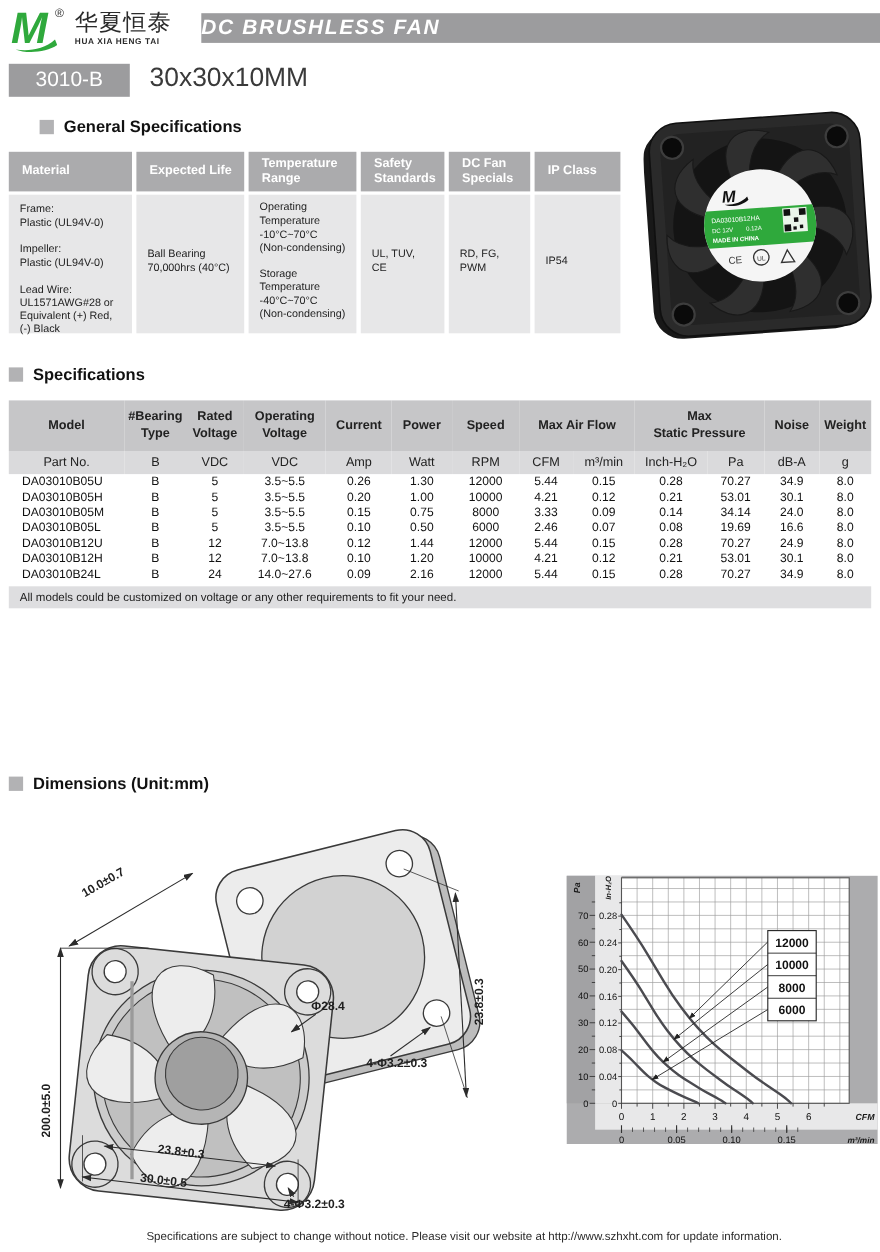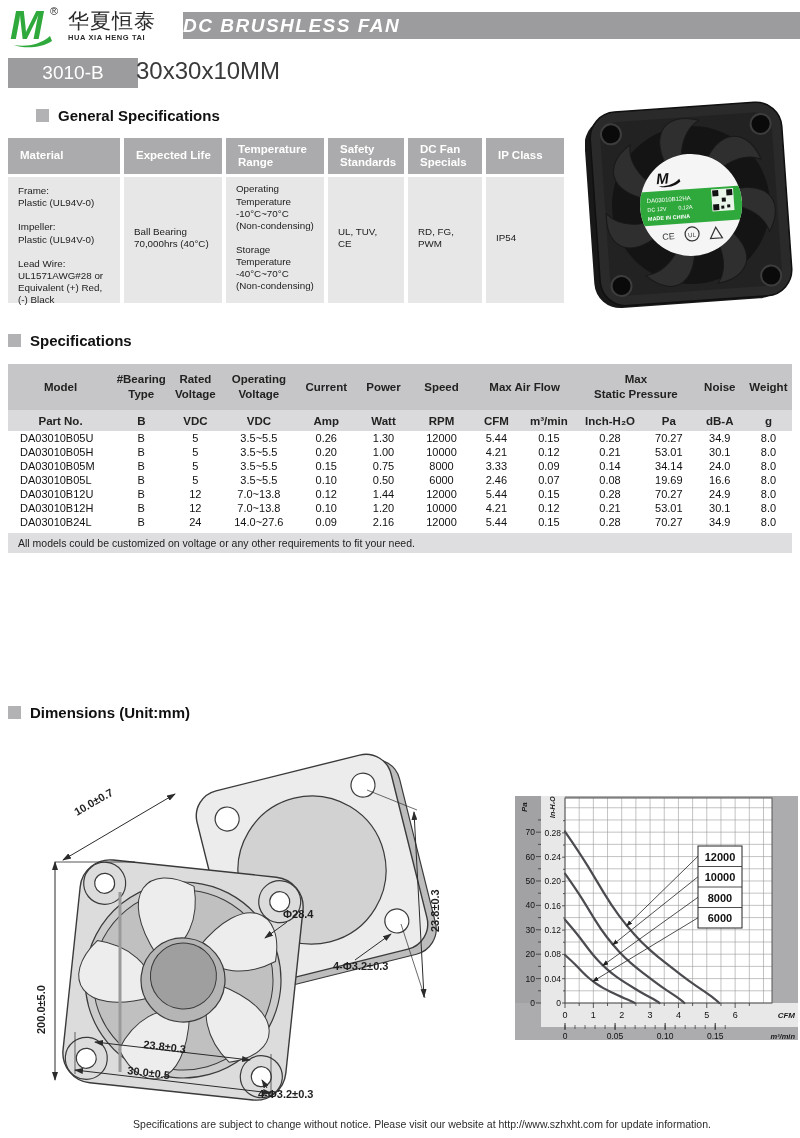--- a/index.html
+++ b/index.html
@@ -9,21 +9,21 @@
 
   
   .banner{left:183px;top:12px;width:617px;height:27px;background:#9c9c9e;
           color:#fff;font-weight:bold;font-size:19px;letter-spacing:1.5px;
           line-height:27px;box-sizing:border-box;font-style:italic;}
   .logo{left:10px;top:3px;width:170px;height:46px;display:flex;align-items:center;}
   .logo-txt{margin-left:6px;line-height:1;}
   .logo-zh{font-size:21px;font-weight:normal;color:#2b2b2b;letter-spacing:1px;}
   .logo-en{font-size:7.5px;font-weight:bold;color:#2b2b2b;letter-spacing:0.6px;margin-top:3px;}
 
-  .badge{left:8px;top:58px;width:130px;height:30px;background:#9c9c9e;color:#fff;
+  .badge{left:8px;top:58px;width:110px;height:30px;background:#9c9c9e;color:#fff;
          font-size:19px;text-align:center;line-height:30px;}
   .size{left:136px;top:57px;font-size:24px;color:#3a3a3a;font-weight:500;}
 
   .sec-head{display:flex;align-items:center;gap:9px;font-size:15px;font-weight:bold;color:#111;}
   .bullet{width:13px;height:13px;background:#b2b2b4;flex:0 0 13px;}
 
   
   .gtable{left:8px;top:138px;width:552px;}
   .grow{display:grid;grid-template-columns:112px 98px 98px 76px 74px 78px;column-gap:4px;}
   .gth{background:#ababad;color:#fff;font-weight:bold;font-size:11.5px;height:36px;
@@ -32,21 +32,21 @@
        padding:8px 4px 4px 10px;box-sizing:border-box;white-space:pre-line;display:flex;}
   .gtd.vc{align-items:center;padding-top:0;}
   .ggap{height:3px;}
 
   
   .stable-wrap{left:8px;top:364px;width:784px;}
   table.spec{border-collapse:collapse;table-layout:fixed;width:784px;}
   table.spec th,table.spec td{padding:0;font-family:"Liberation Sans",sans-serif;}
   .sh1{background:#c6c6c8;color:#222;font-size:11.5px;font-weight:600;height:46px;
        white-space:pre-line;line-height:1.3;text-align:center;vertical-align:middle;}
-  .sh2{background:#dadadc;color:#222;font-size:11.5px;font-weight:700;height:21px;
+  .sh2{background:#dadadc;color:#222;font-size:11.5px;font-weight:400;height:21px;
        text-align:center;vertical-align:middle;}
   .sd{font-size:11px;color:#111;height:14px;text-align:center;vertical-align:middle;}
   .sd.model{text-align:left;padding-left:12px;}
   .note{width:784px;background:#dedee0;font-size:10.5px;color:#222;margin-top:4px;
         padding:4px 10px;box-sizing:border-box;}
 
   .footer{left:0;top:1118px;width:800px;text-align:center;font-size:10.5px;color:#2b2b2b;padding-left:22px;}
 
   svg text{font-family:"Liberation Sans",sans-serif;}
 </style>

